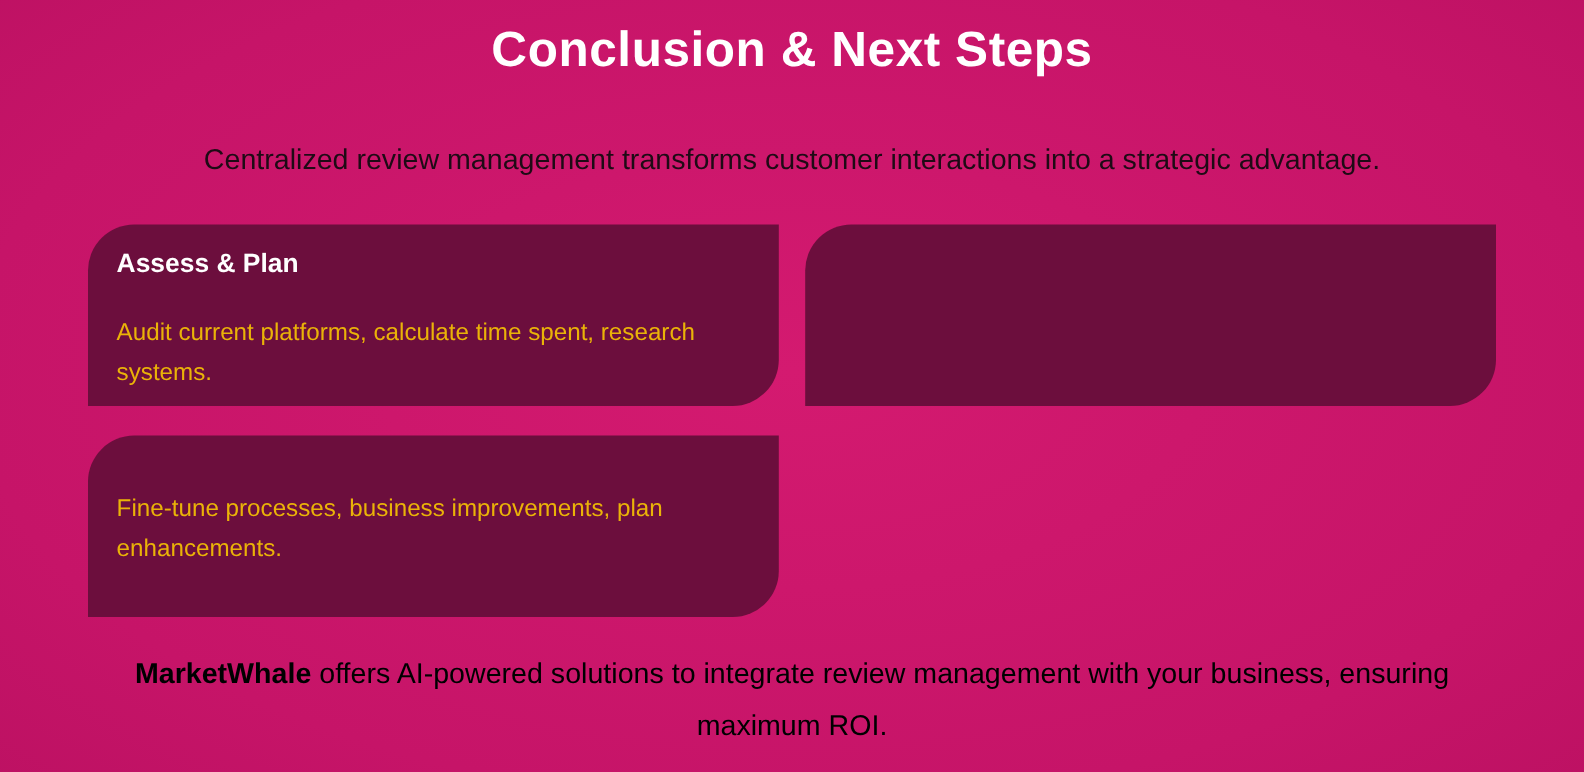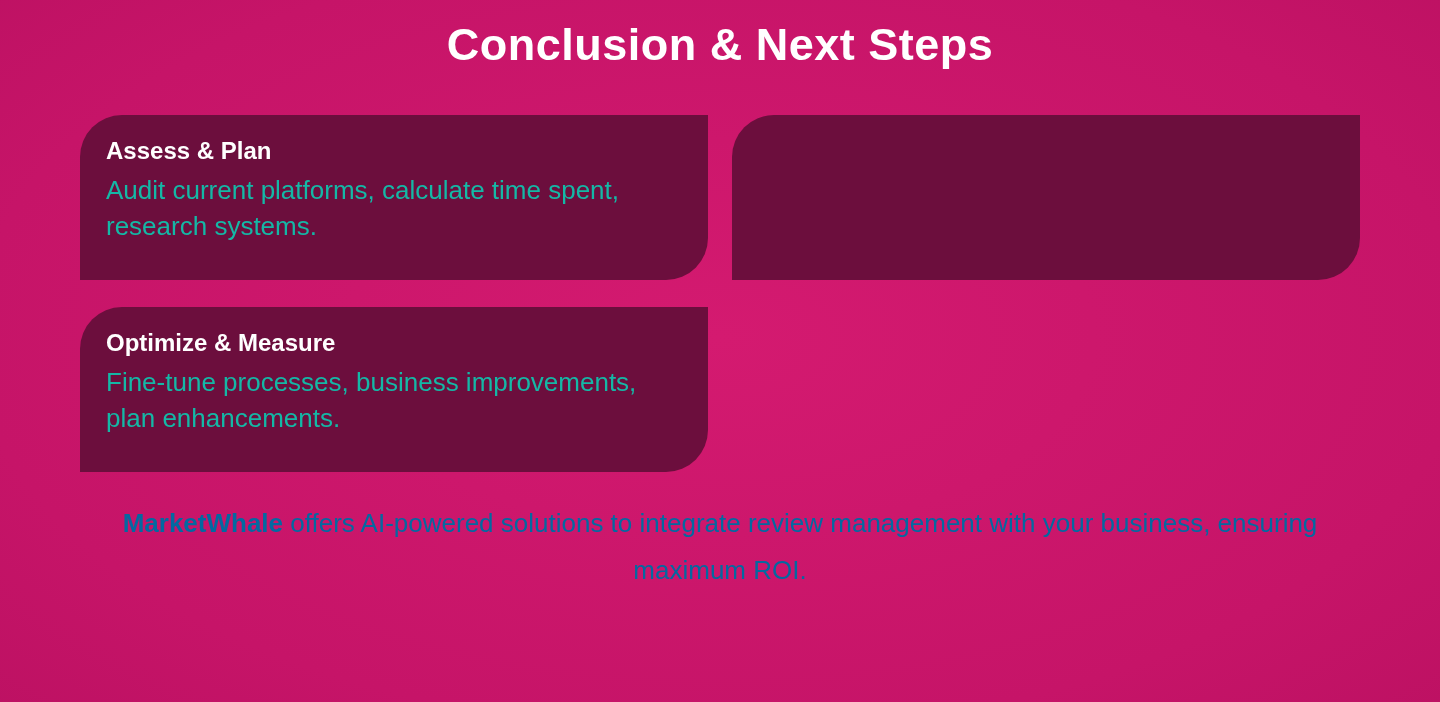--- a/index.html
+++ b/index.html
@@ -51,59 +51,59 @@
     padding: 20px 30px 0 26px;
   }
   .card-title {
     margin: 0;
     color: #ffffff;
     font-size: 24px;
     font-weight: 700;
     line-height: 32px;
   }
   .card-body {
-    margin: 5px 0 0 0;
-    color: #14b8a6;
-    font-size: 26px;
+    margin: 28px 0 0 0;
+    color: #eab308;
+    font-size: 22px;
     font-weight: 400;
     line-height: 36px;
   }
   .footer {
     margin: 28px 95px 0 95px;
     text-align: center;
-    color: #0369a1;
+    color: #000000;
     font-size: 26px;
     font-weight: 400;
     line-height: 47px;
   }
   .footer .brand {
     font-weight: 700;
   }
 </style>
 </head>
 <body>
 
 <div class="slide">
 
   <h1 class="title">Conclusion &amp; Next Steps</h1>
 
+  <div class="subtitle">Centralized review management transforms customer interactions into a strategic advantage.</div>
 
   <div class="cards-grid">
 
     <div class="card">
       <h2 class="card-title">Assess &amp; Plan</h2>
       <p class="card-body">Audit current platforms, calculate time spent, research systems.</p>
     </div>
 
     <div class="card">
     </div>
 
 
     <div class="card">
-      <h2 class="card-title">Optimize &amp; Measure</h2>
       <p class="card-body">Fine-tune processes, business improvements, plan enhancements.</p>
     </div>
 
   </div>
 
   <div class="footer">
     <span class="brand">MarketWhale</span><span> offers AI-powered solutions to integrate review management with your business, ensuring maximum ROI.</span>
   </div>
 
 </div>

